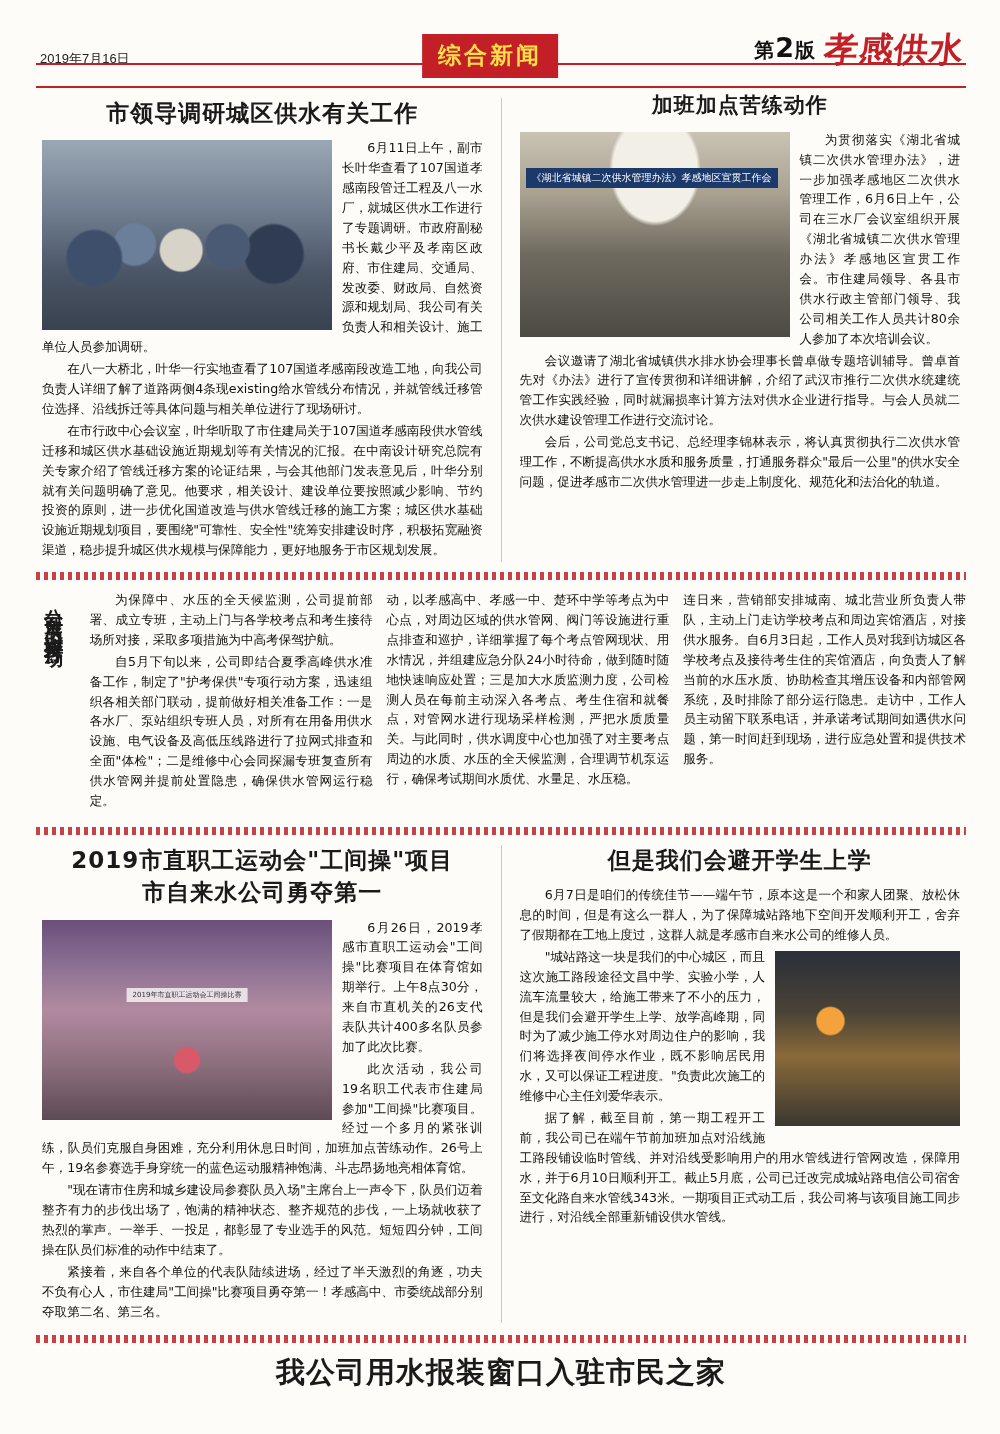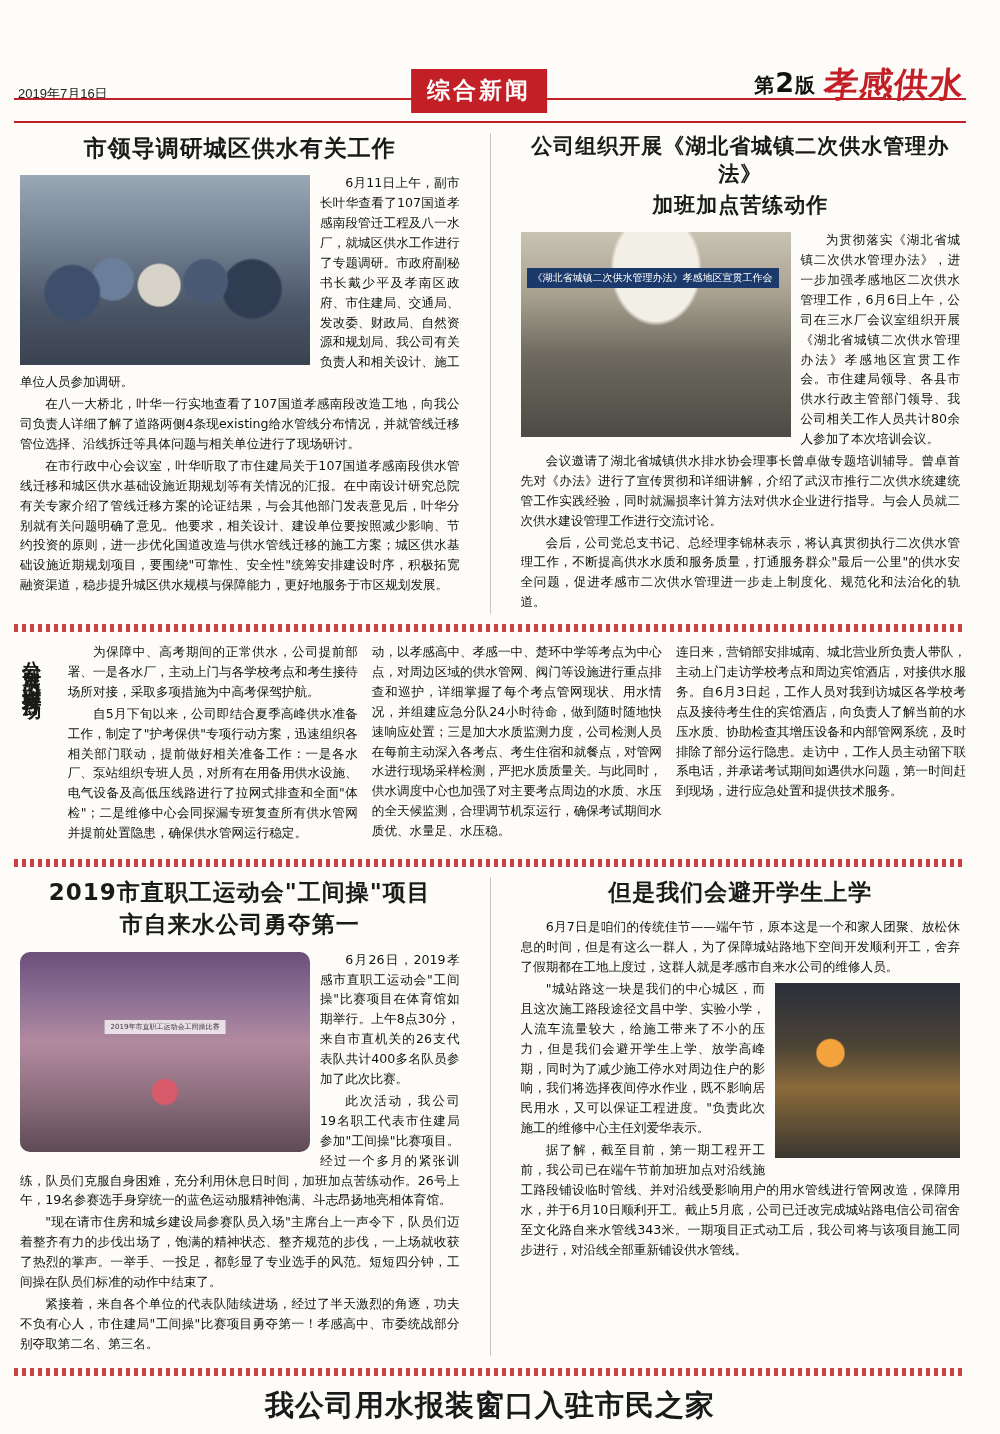--- a/index.html
+++ b/index.html
@@ -6,23 +6,22 @@
   body{
     width:1000px;height:1434px;
     background:#fdfcf8;
     font-family:"DejaVu Sans","Liberation Sans",sans-serif;
     color:#1a1a1a;
     position:relative;
     overflow:hidden;
   }
   .page{
     position:absolute;inset:0;
-    padding:28px 34px 20px 14px;
+    padding:28px 34px 20px 36px;
     box-sizing:border-box;
-    margin-top:35px;
   }
 
   
   .masthead{
     position:relative;
     height:58px;
     border-bottom:2.5px solid #c22026;
     margin-bottom:4px;
   }
   .masthead-date{
@@ -30,21 +29,21 @@
     font-size:13px;color:#222;
     font-family:"Liberation Sans",sans-serif;
   }
   .masthead-rule{
     position:absolute;left:0;right:0;top:35px;
     height:1.5px;background:#c22026;
   }
   .masthead-center{
     position:absolute;left:50%;top:6px;
     transform:translateX(-58%);
-    background:#c22026;color:#ffffff;
+    background:#c22026;color:#fde047;
     font-size:23px;font-weight:bold;
     letter-spacing:3px;
     padding:6px 16px 7px 16px;
     font-family:"DejaVu Sans",sans-serif;
   }
   .masthead-right{
     position:absolute;right:2px;top:4px;
     display:flex;align-items:flex-start;gap:8px;
   }
   .page-no{
@@ -117,41 +116,40 @@
   }
   .ph2{
     background:
       radial-gradient(ellipse at 50% 18%, #f2efe6 0 22%, transparent 24%),
       linear-gradient(180deg,#c9c3b4 0%,#a9a291 30%,#6e6a5f 60%,#4c4a44 100%);
   }
   .ph3{
     background:
       radial-gradient(circle at 50% 70%, #d85a6a 0 6%, transparent 7%),
       linear-gradient(180deg,#6b4f7a 0%,#8a6f93 22%,#b28aa0 45%,#8d6f7d 72%,#5d4a55 100%);
-    border-radius: 10px;
   }
   .ph4{
     background:
       radial-gradient(circle at 30% 40%, #f3a23c 0 8%, transparent 9%),
       linear-gradient(180deg,#2b2f3a 0%,#4a4336 35%,#8a6a3a 60%,#3a3730 100%);
   }
 
   .vert-title{
     writing-mode:vertical-rl;
     text-orientation:upright;
     font-size:21px;font-weight:bold;
     letter-spacing:6px;
     line-height:1.25;
     font-family:"DejaVu Sans",sans-serif;
   }
 
   .cols3{display:flex;gap:14px;}
   .cols3 > .col{flex:1;}
 
-  .sec-top{display:flex;gap:16px;}
+  .sec-top{display:flex;gap:4px;}
   .sec-top .half{flex:1;padding:0 14px;}
 
   .flowwrap{overflow:hidden;}
   .imgleft{float:left;margin:2px 10px 4px 0;}
   .imgright{float:right;margin:2px 0 4px 10px;}
 </style>
 </head>
 <body>
 
 <div class="page">
@@ -176,42 +174,41 @@
         <div class="photo ph1 imgleft" style="width:290px;height:190px;"></div>
         <p class="body">6月11日上午，副市长叶华查看了107国道孝感南段管迁工程及八一水厂，就城区供水工作进行了专题调研。市政府副秘书长戴少平及孝南区政府、市住建局、交通局、发改委、财政局、自然资源和规划局、我公司有关负责人和相关设计、施工单位人员参加调研。</p>
         <p class="body">在八一大桥北，叶华一行实地查看了107国道孝感南段改造工地，向我公司负责人详细了解了道路两侧4条现existing给水管线分布情况，并就管线迁移管位选择、沿线拆迁等具体问题与相关单位进行了现场研讨。</p>
         <p class="body">在市行政中心会议室，叶华听取了市住建局关于107国道孝感南段供水管线迁移和城区供水基础设施近期规划等有关情况的汇报。在中南设计研究总院有关专家介绍了管线迁移方案的论证结果，与会其他部门发表意见后，叶华分别就有关问题明确了意见。他要求，相关设计、建设单位要按照减少影响、节约投资的原则，进一步优化国道改造与供水管线迁移的施工方案；城区供水基础设施近期规划项目，要围绕"可靠性、安全性"统筹安排建设时序，积极拓宽融资渠道，稳步提升城区供水规模与保障能力，更好地服务于市区规划发展。</p>
       </div>
     </div>
 
     <div class="vline"></div>
 
     <div class="half" style="padding-right:6px;">
-      <h2 class="headline small">公司组织开展《湖北省城镇二次供水管理办法》</h2>
       <h2 class="headline small" style="margin-top:-6px;">加班加点苦练动作</h2>
       <div class="flowwrap">
         <div class="photo ph2 imgleft" style="width:270px;height:205px;">
           <div class="cap" style="left:6px;bottom:auto;top:36px;background:#1b3a6b;color:#fff;font-size:10px;padding:3px 6px;">《湖北省城镇二次供水管理办法》孝感地区宣贯工作会</div>
         </div>
         <p class="body">为贯彻落实《湖北省城镇二次供水管理办法》，进一步加强孝感地区二次供水管理工作，6月6日上午，公司在三水厂会议室组织开展《湖北省城镇二次供水管理办法》孝感地区宣贯工作会。市住建局领导、各县市供水行政主管部门领导、我公司相关工作人员共计80余人参加了本次培训会议。</p>
         <p class="body">会议邀请了湖北省城镇供水排水协会理事长曾卓做专题培训辅导。曾卓首先对《办法》进行了宣传贯彻和详细讲解，介绍了武汉市推行二次供水统建统管工作实践经验，同时就漏损率计算方法对供水企业进行指导。与会人员就二次供水建设管理工作进行交流讨论。</p>
         <p class="body">会后，公司党总支书记、总经理李锦林表示，将认真贯彻执行二次供水管理工作，不断提高供水水质和服务质量，打通服务群众"最后一公里"的供水安全问题，促进孝感市二次供水管理进一步走上制度化、规范化和法治化的轨道。</p>
       </div>
     </div>
   </div>
 
   <div class="rule-dots"></div>
 
   <div style="display:flex;gap:14px;align-items:flex-start;">
     <div style="display:flex;gap:2px;padding:4px 10px 0 6px;">
       <div class="vert-title" style="font-size:19px;letter-spacing:4px;">公司开展上门对接考行动</div>
     </div>
     <div class="cols3" style="flex:1;">
       <div class="col">
-        <p class="body">为保障中、高考期间的正常供水，公司提前部署、一是各水厂，主动上门与各学校考点和考生接待场所对接，采取多项措施为中高考保驾护航。</p>
+        <p class="body">为保障中、水压的全天候监测，公司提前部署、成立专班，主动上门与各学校考点和考生接待场所对接，采取多项措施为中高考保驾护航。</p>
         <p class="body">自5月下旬以来，公司即结合夏季高峰供水准备工作，制定了"护考保供"专项行动方案，迅速组织各相关部门联动，提前做好相关准备工作：一是各水厂、泵站组织专班人员，对所有在用备用供水设施、电气设备及高低压线路进行了拉网式排查和全面"体检"；二是维修中心会同探漏专班复查所有供水管网并提前处置隐患，确保供水管网运行稳定。</p>
       </div>
       <div class="col">
         <p class="body" style="text-indent:0;">动，以孝感高中、孝感一中、楚环中学等考点为中心点，对周边区域的供水管网、阀门等设施进行重点排查和巡护，详细掌握了每个考点管网现状、用水情况，并组建应急分队24小时待命，做到随时随地快速响应处置；三是加大水质监测力度，公司检测人员在每前主动深入各考点、考生住宿和就餐点，对管网水进行现场采样检测，严把水质质量关。与此同时，供水调度中心也加强了对主要考点周边的水质、水压的全天候监测，合理调节机泵运行，确保考试期间水质优、水量足、水压稳。</p>
       </div>
       <div class="col">
         <p class="body" style="text-indent:0;">连日来，营销部安排城南、城北营业所负责人带队，主动上门走访学校考点和周边宾馆酒店，对接供水服务。自6月3日起，工作人员对我到访城区各学校考点及接待考生住的宾馆酒店，向负责人了解当前的水压水质、协助检查其增压设备和内部管网系统，及时排除了部分运行隐患。走访中，工作人员主动留下联系电话，并承诺考试期间如遇供水问题，第一时间赶到现场，进行应急处置和提供技术服务。</p>
       </div>
     </div>
   </div>

